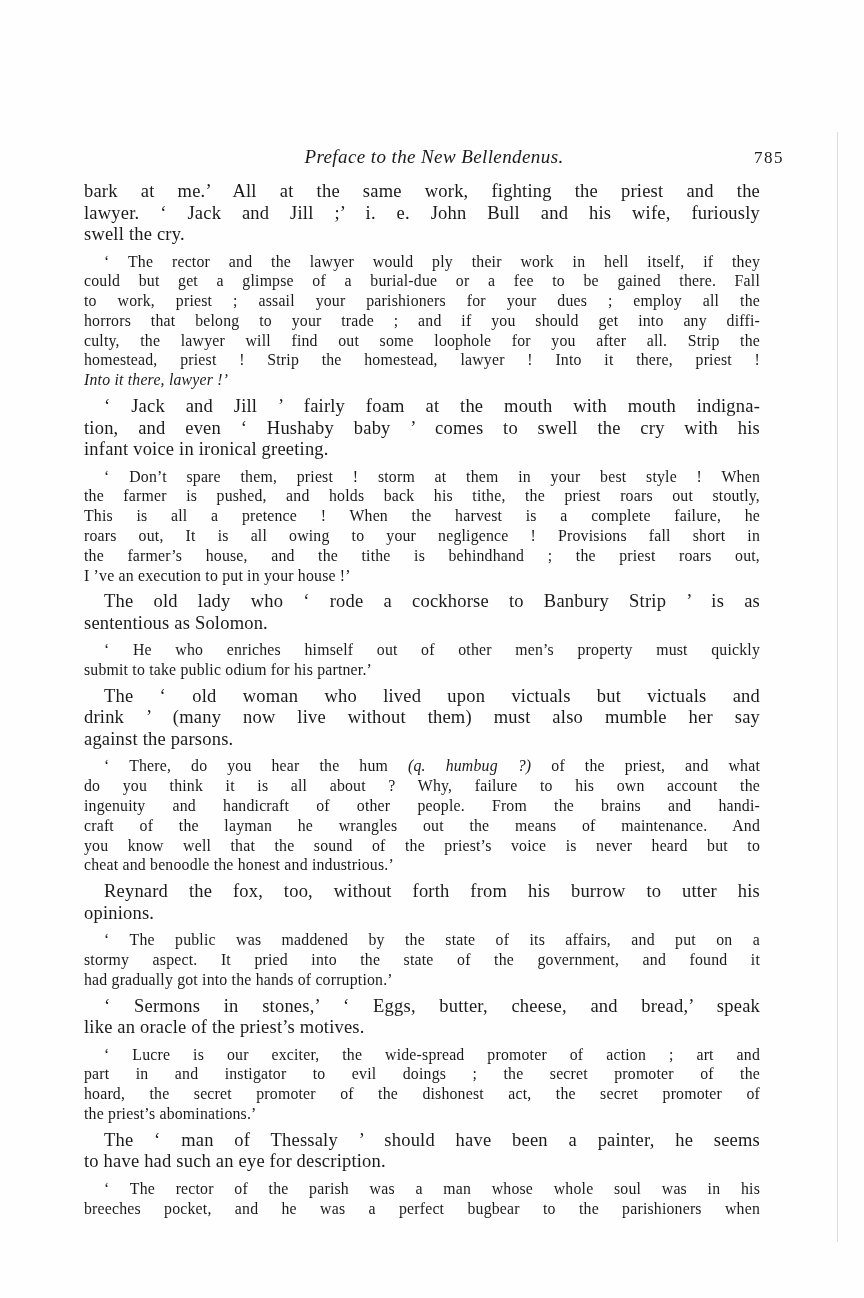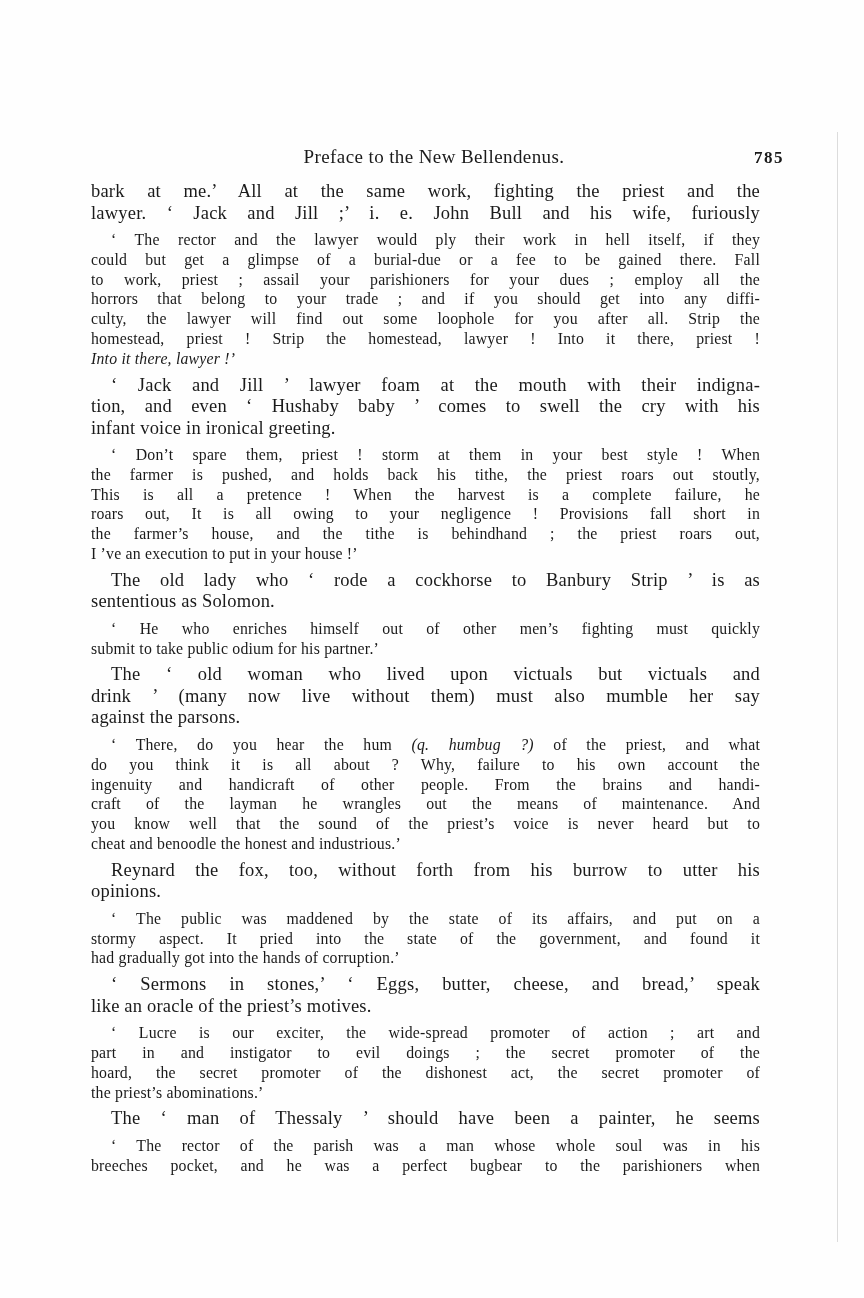--- a/index.html
+++ b/index.html
@@ -8,28 +8,28 @@
     background: #ffffff;
     font-family: "Liberation Serif", "DejaVu Serif", serif;
     color: #1a1a1a;
     position: relative;
     overflow: hidden;
   }
   .page { position: absolute; inset: 0; background: #fefefe; }
   .header-row { position: absolute; left: 84px; top: 146px; width: 700px; height: 24px; }
   .running-head {
     display: block; text-align: center;
-    font-size: 19px; letter-spacing: 0.4px;
+    font-style: italic; font-size: 19px; letter-spacing: 0.4px;
   }
   .pageno {
     position: absolute; right: 0; top: 2px;
-    font-size: 17px; font-weight: bold; letter-spacing: 1.5px;
+    font-size: 17px; font-weight: normal; letter-spacing: 1.5px;
   }
   .body-col { position: absolute; left: 84px; top: 181px; width: 676px; }
-  .para { margin: 0 0 6px 7px; letter-spacing: 0.2px; }
+  .para { margin: 0 0 6px 0; letter-spacing: 0.2px; }
   .para.main  { font-size: 18.5px; line-height: 21.5px; }
   .para.small { font-size: 15.8px; line-height: 19.8px; }
   .line { text-align: justify; text-align-last: justify; text-justify: inter-word; }
   .line.last { text-align-last: left; }
   .line.first-indent { text-indent: 20px; }
   .it { font-style: italic; }
   .rule-v { position: absolute; width: 1px; background: #dcdcdc; }
 </style>
 </head>
 <body>
@@ -38,49 +38,50 @@
 
   <div class="header-row">
     <span class="running-head">Preface to the New Bellendenus.</span>
     <span class="pageno">785</span>
   </div>
 
   <div class="body-col">
       <div class="para main">
         <div class="line"><span>bark at me.’ All at the same work, fighting the priest and the</span></div>
         <div class="line"><span>lawyer. ‘ Jack and Jill ;’ i. e. John Bull and his wife, furiously</span></div>
+        <div class="line last"><span>swell the cry.</span></div>
       </div>
       <div class="para small">
         <div class="line first-indent"><span>‘ The rector and the lawyer would ply their work in hell itself, if they</span></div>
         <div class="line"><span>could but get a glimpse of a burial-due or a fee to be gained there. Fall</span></div>
         <div class="line"><span>to work, priest ; assail your parishioners for your dues ; employ all the</span></div>
         <div class="line"><span>horrors that belong to your trade ; and if you should get into any diffi-</span></div>
         <div class="line"><span>culty, the lawyer will find out some loophole for you after all. Strip the</span></div>
         <div class="line"><span>homestead, priest ! Strip the homestead, lawyer ! Into it there, priest !</span></div>
         <div class="line last"><span class="it">Into it there, lawyer !’</span></div>
       </div>
       <div class="para main">
-        <div class="line first-indent"><span>‘ Jack and Jill ’ lawyer foam at the mouth with their indigna-</span></div>
+        <div class="line first-indent"><span>‘ Jack and Jill ’ fairly foam at the mouth with mouth indigna-</span></div>
         <div class="line"><span>tion, and even ‘ Hushaby baby ’ comes to swell the cry with his</span></div>
         <div class="line last"><span>infant voice in ironical greeting.</span></div>
       </div>
       <div class="para small">
         <div class="line first-indent"><span>‘ Don’t spare them, priest ! storm at them in your best style ! When</span></div>
         <div class="line"><span>the farmer is pushed, and holds back his tithe, the priest roars out stoutly,</span></div>
         <div class="line"><span>This is all a pretence ! When the harvest is a complete failure, he</span></div>
         <div class="line"><span>roars out, It is all owing to your negligence ! Provisions fall short in</span></div>
         <div class="line"><span>the farmer’s house, and the tithe is behindhand ; the priest roars out,</span></div>
         <div class="line last"><span>I ’ve an execution to put in your house !’</span></div>
       </div>
       <div class="para main">
         <div class="line first-indent"><span>The old lady who ‘ rode a cockhorse to Banbury Strip ’ is as</span></div>
         <div class="line last"><span>sententious as Solomon.</span></div>
       </div>
       <div class="para small">
-        <div class="line first-indent"><span>‘ He who enriches himself out of other men’s fighting must quickly</span></div>
+        <div class="line first-indent"><span>‘ He who enriches himself out of other men’s property must quickly</span></div>
         <div class="line last"><span>submit to take public odium for his partner.’</span></div>
       </div>
       <div class="para main">
         <div class="line first-indent"><span>The ‘ old woman who lived upon victuals but victuals and</span></div>
         <div class="line"><span>drink ’ (many now live without them) must also mumble her say</span></div>
         <div class="line last"><span>against the parsons.</span></div>
       </div>
       <div class="para small">
         <div class="line first-indent"><span>‘ There, do you hear the hum </span><span class="it">(q. humbug ?)</span><span> of the priest, and what</span></div>
         <div class="line"><span>do you think it is all about ? Why, failure to his own account the</span></div>
@@ -103,20 +104,21 @@
         <div class="line last"><span>like an oracle of the priest’s motives.</span></div>
       </div>
       <div class="para small">
         <div class="line first-indent"><span>‘ Lucre is our exciter, the wide-spread promoter of action ; art and</span></div>
         <div class="line"><span>part in and instigator to evil doings ; the secret promoter of the</span></div>
         <div class="line"><span>hoard, the secret promoter of the dishonest act, the secret promoter of</span></div>
         <div class="line last"><span>the priest’s abominations.’</span></div>
       </div>
       <div class="para main">
         <div class="line first-indent"><span>The ‘ man of Thessaly ’ should have been a painter, he seems</span></div>
+        <div class="line last"><span>to have had such an eye for description.</span></div>
       </div>
       <div class="para small">
         <div class="line first-indent"><span>‘ The rector of the parish was a man whose whole soul was in his</span></div>
         <div class="line"><span>breeches pocket, and he was a perfect bugbear to the parishioners when</span></div>
       </div>
     </div>
 
   <div class="rule-v" style="left: 837px; top: 132px; height: 1110px; background: rgb(220, 220, 220);"></div>
 
 </div>

